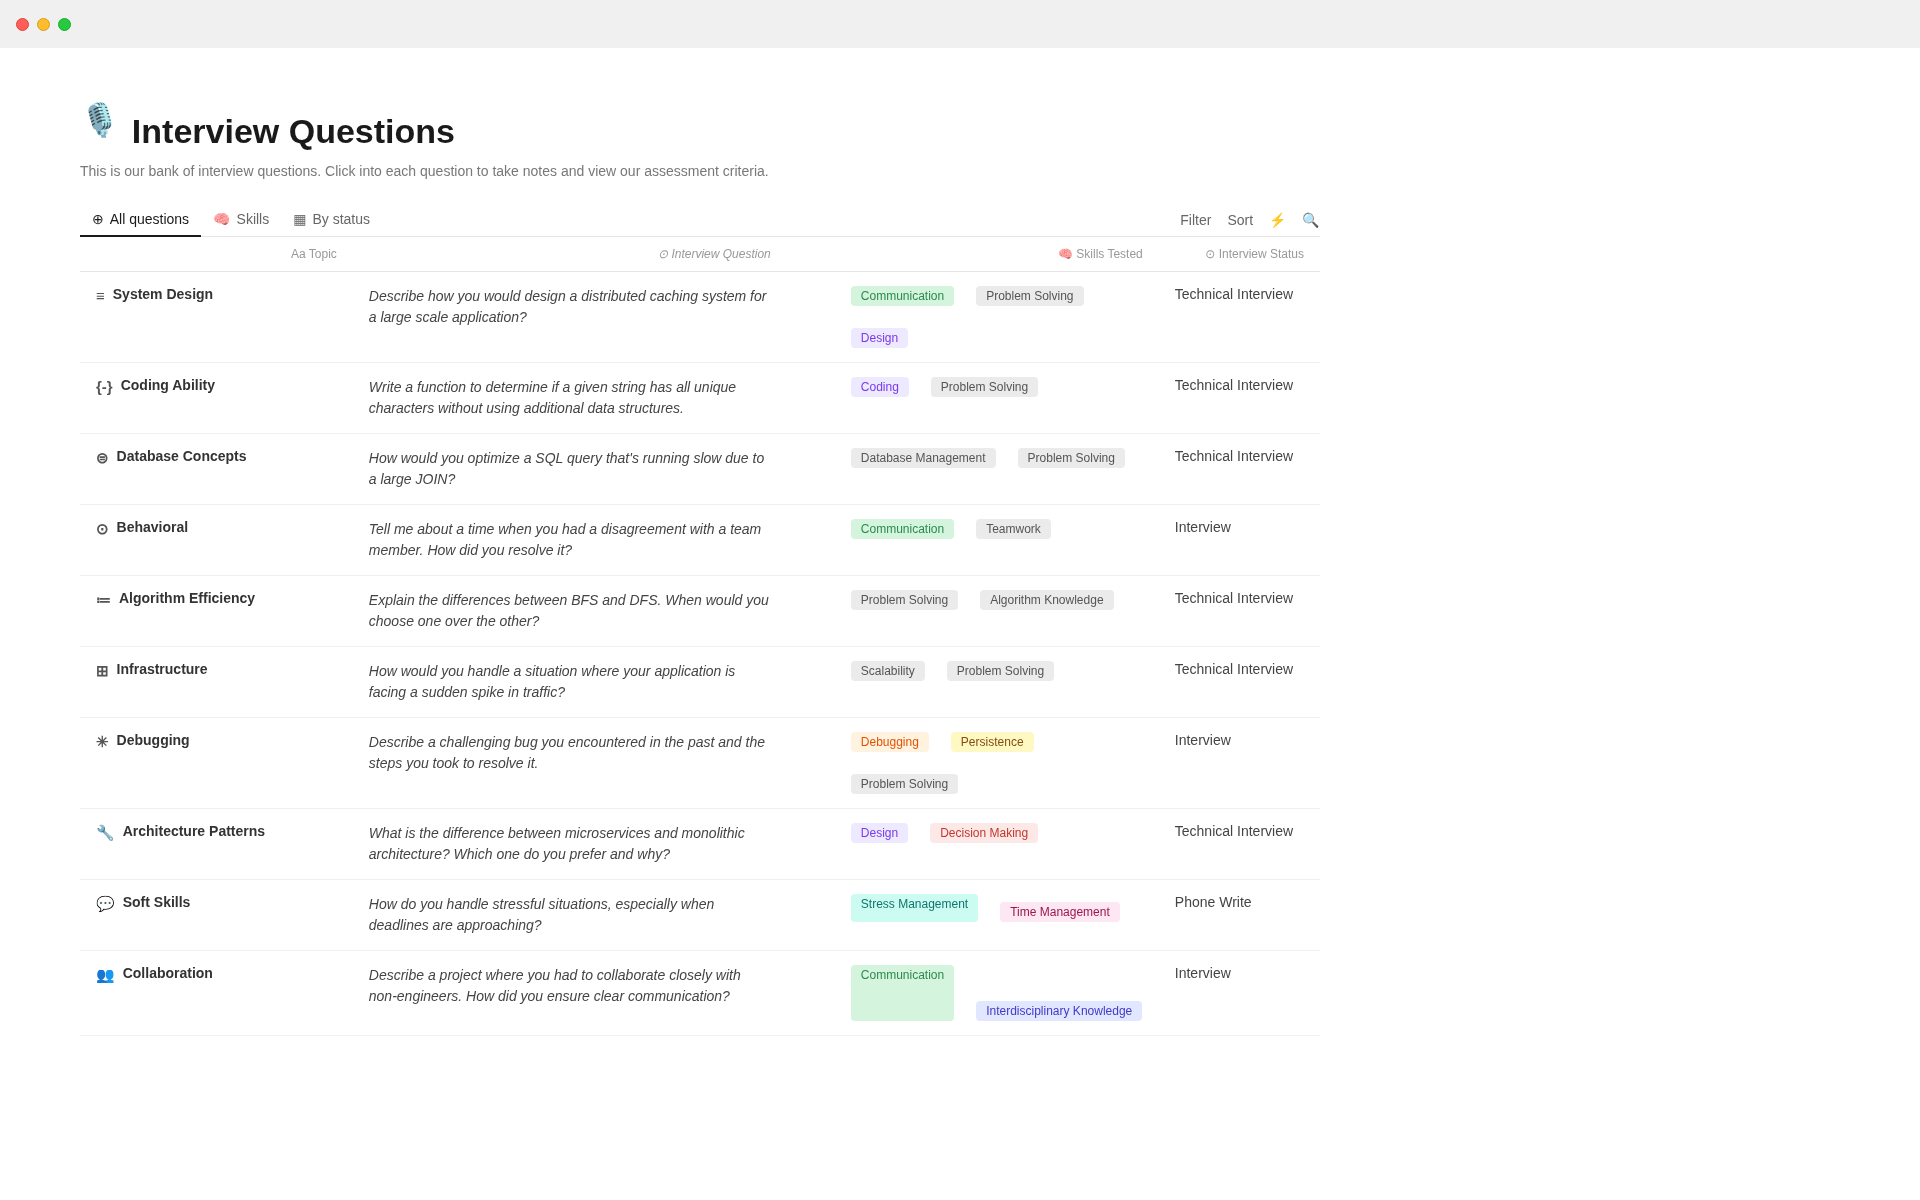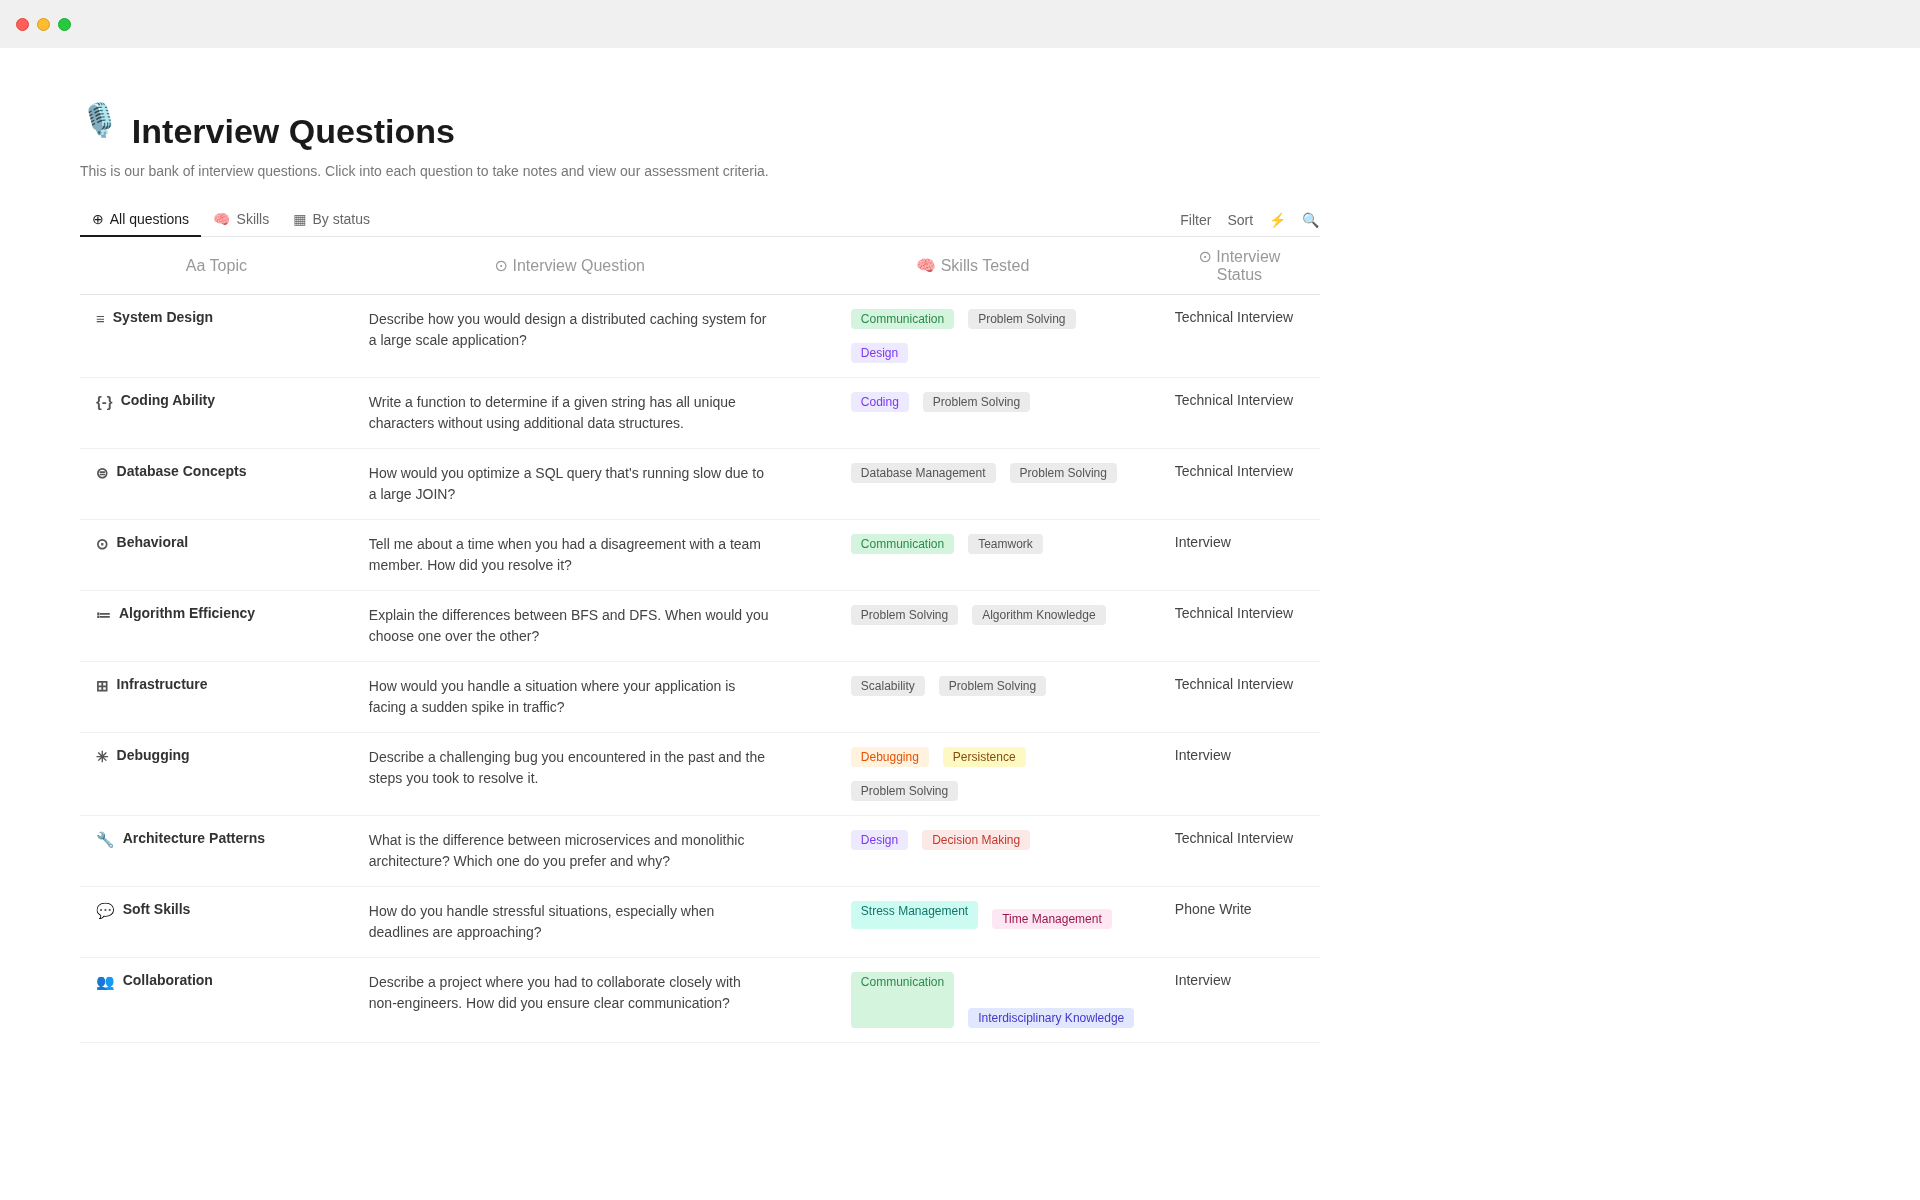--- a/index.html
+++ b/index.html
@@ -118,23 +118,23 @@
     table {
       width: 100%;
       border-collapse: collapse;
     }
 
     thead tr {
       border-bottom: 1px solid #e5e5e5;
     }
 
     thead th {
-      text-align: center;
+      text-align: right;
       padding: 10px 16px;
-      font-size: 16px;
+      font-size: 12px;
       color: #999;
       font-weight: 500;
     }
 
     tbody tr {
       border-bottom: 1px solid #f0f0f0;
       vertical-align: top;
     }
 
     tbody td {
@@ -165,21 +165,21 @@
       color: #444;
     }
 
     .skills-cell {
       min-width: 280px;
     }
 
     .tags {
       display: flex;
       flex-wrap: wrap;
-      gap: 14px;
+      gap: 22px;
       padding-left: 48px;
     }
 
     .tag {
       padding: 3px 10px;
       border-radius: 4px;
       font-size: 12px;
       font-weight: 500;
     }
 
@@ -192,21 +192,21 @@
     .tag-yellow { background: #fef9c3; color: #854d0e; }
     .tag-pink { background: #fce7f3; color: #9d174d; margin-top: 8px; }
     .tag-indigo { background: #e0e7ff; color: #4338ca; margin-top: 36px; }
 
     .status-cell {
       white-space: nowrap;
       color: #444;
     }
 
     .col-topic { width: 22%; }
-    .col-question { width: 35%; }
+    .col-question { width: 35%; font-style: italic; }
     .col-skills { width: 30%; }
     .col-status { width: 13%; }
   </style>
 </head>
 <body>
 
 <div class="titlebar">
   <div class="traffic-light close"></div>
   <div class="traffic-light minimize"></div>
   <div class="traffic-light maximize"></div>

